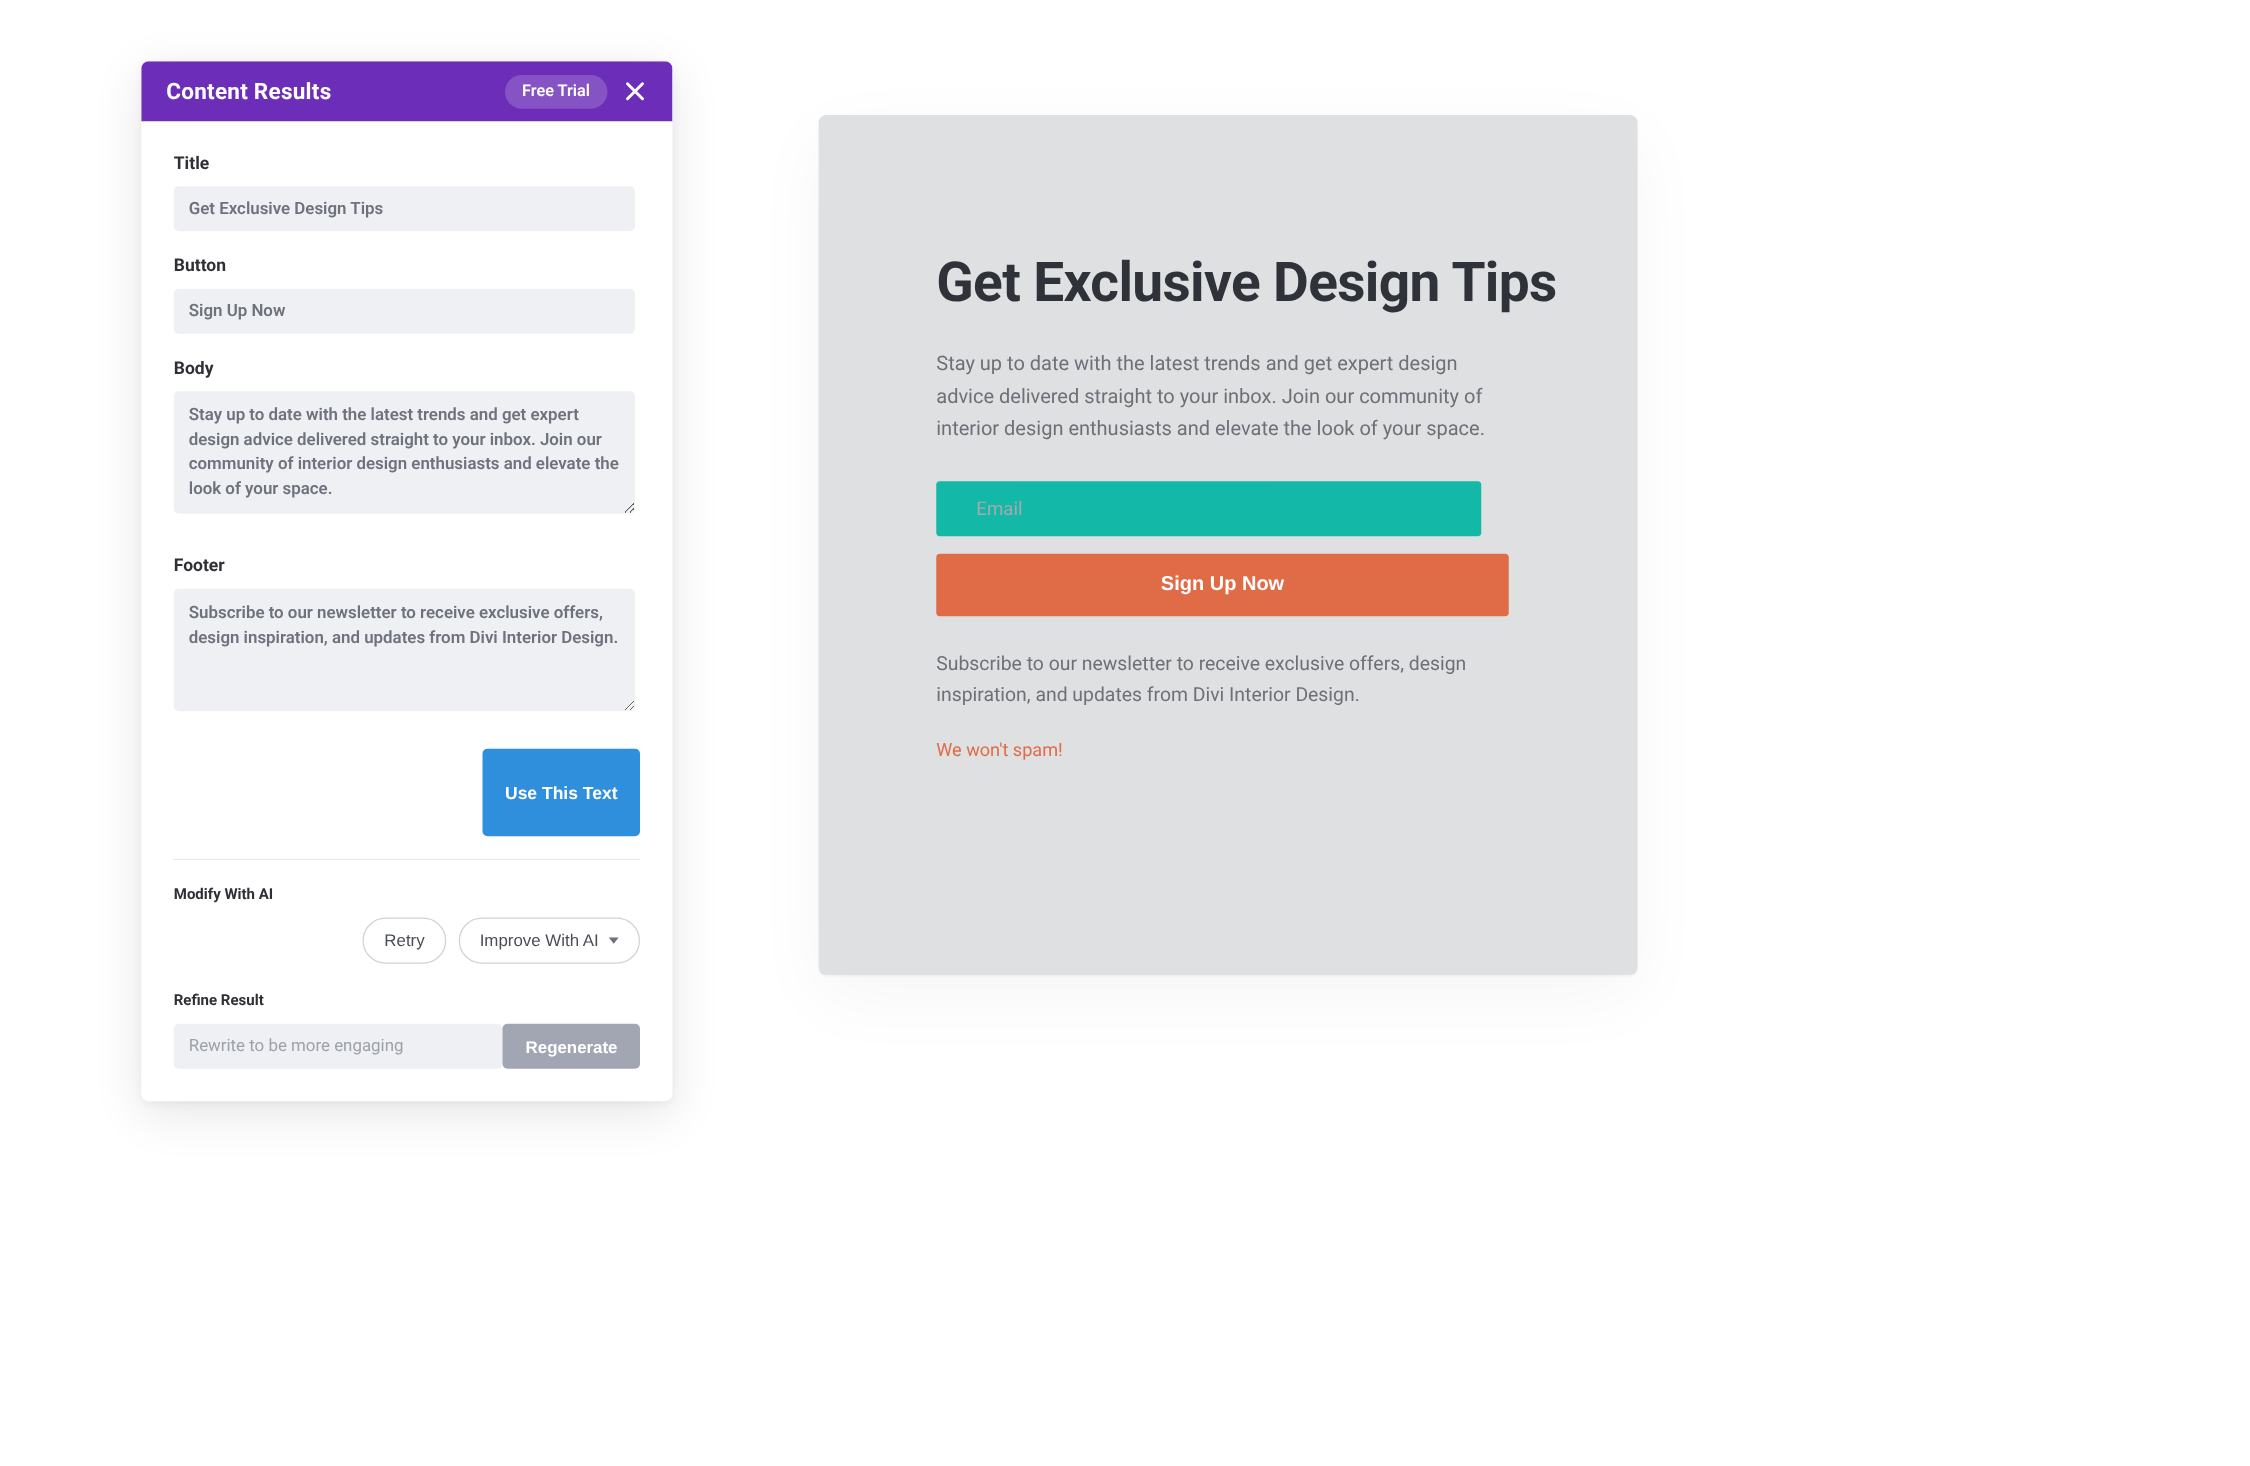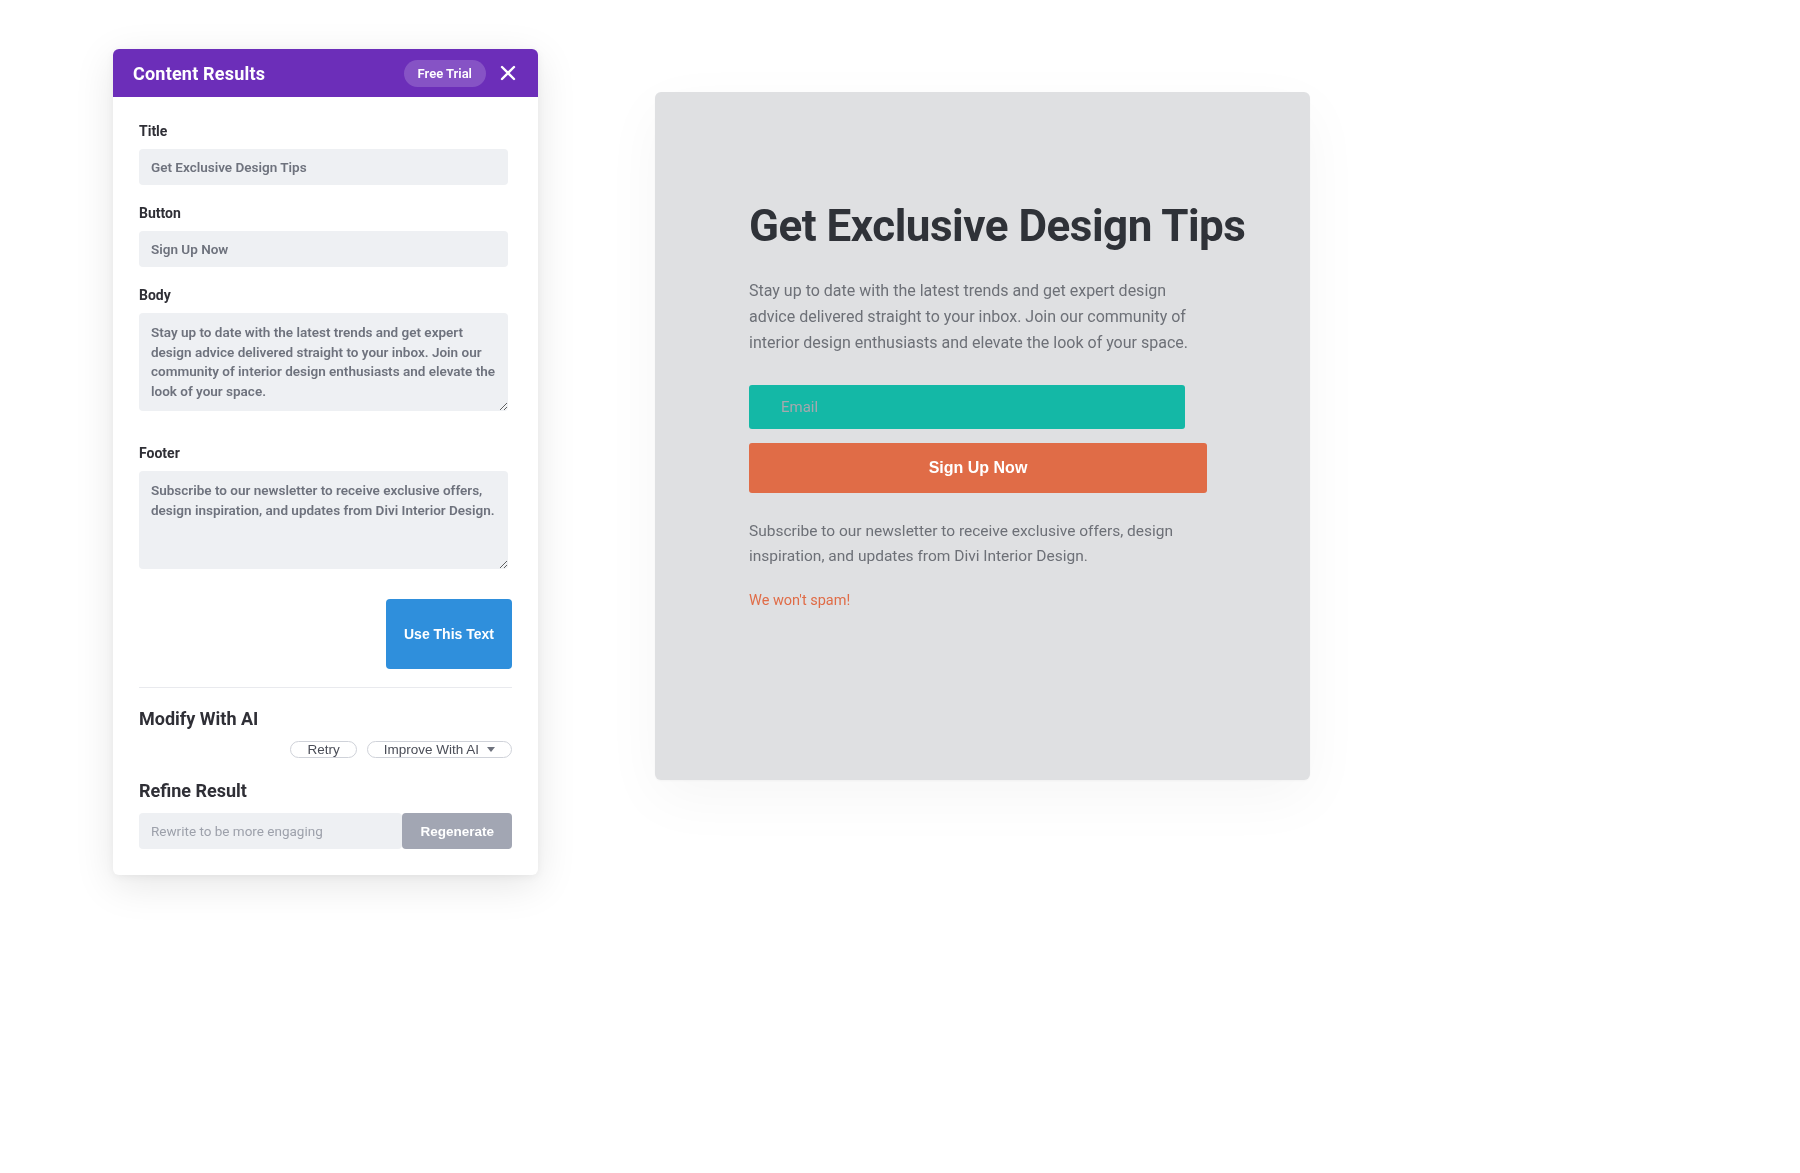--- a/index.html
+++ b/index.html
@@ -102,37 +102,37 @@
     font-weight: 600;
     cursor: pointer;
   }
   .divider {
     height: 1px;
     background: #e9eaee;
     margin: 0 26px 20px 26px;
   }
 
   .section-label {
-    font-size: 18px;
+    font-size: 12px;
     font-weight: 700;
     color: #2f2f36;
     padding: 0 26px 12px 26px;
   }
   .pill-row {
     display: flex;
     justify-content: flex-end;
     gap: 10px;
     padding: 0 26px 22px 26px;
   }
   .pill {
     border: 1px solid #cfd2d9;
     background: #ffffff;
     color: #4a4d57;
     border-radius: 999px;
-    padding: 0 16px;
+    padding: 10px 16px;
     font-size: 13.5px;
     font-weight: 500;
     cursor: pointer;
     display: inline-flex;
     align-items: center;
     gap: 8px;
   }
   .caret-down {
     width: 0; height: 0;
     border-left: 4px solid transparent;

